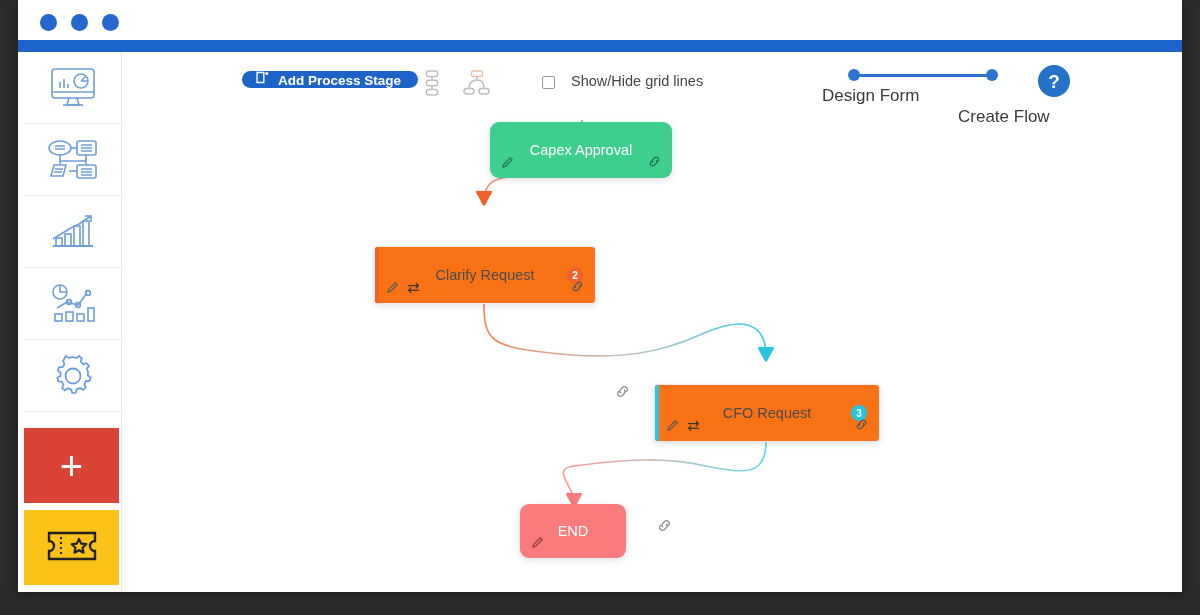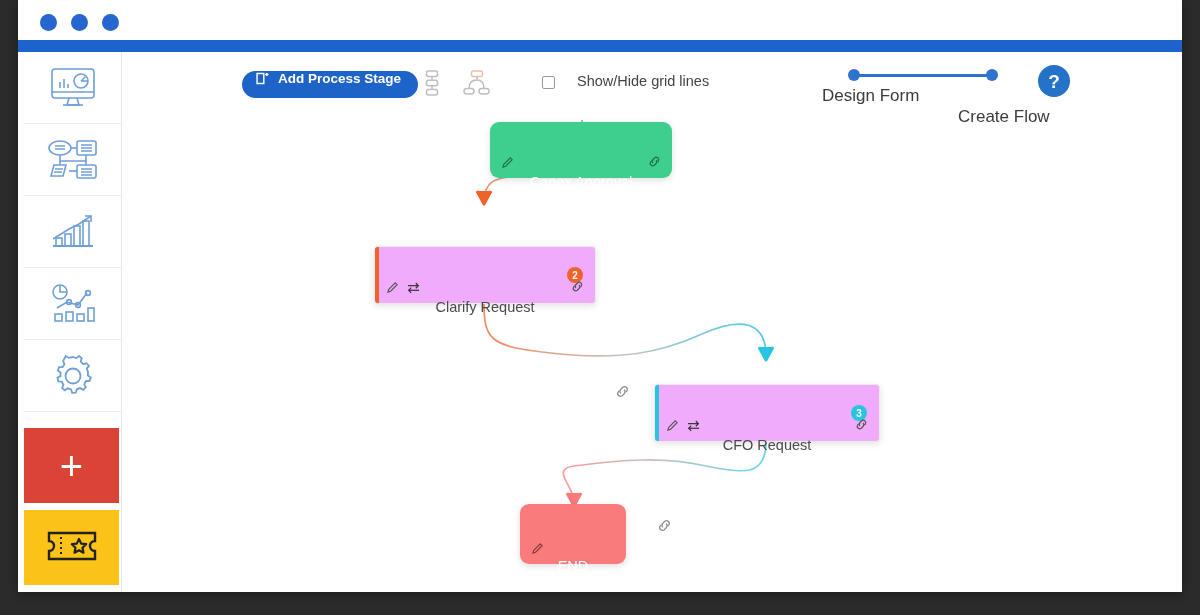--- a/index.html
+++ b/index.html
@@ -69,35 +69,35 @@
   .canvas{
     position:absolute;left:104px;top:0;right:0;height:540px;
     background:#ffffff;overflow:hidden;
   }
 
   
   .toolbar{position:absolute;left:0;top:0;width:100%;height:60px;}
 
   .btn-add{
     position:absolute;left:120px;top:19px;
-    height:27px;padding:0 17px 0 13px;
+    height:17px;padding:0 17px 0 13px;
     background:#1e63c8;color:#fff;border:none;border-radius:14px;
-    display:flex;align-items:flex-start;gap:8px;
+    display:flex;align-items:flex-end;gap:8px;
     font-size:13.5px;font-weight:bold;cursor:pointer;
     font-family:"Liberation Sans", sans-serif;
     white-space:nowrap;
   }
   .btn-add svg{flex:none;}
 
   .layout-icons{position:absolute;left:300px;top:18px;display:flex;gap:21px;}
   .layout-icon{cursor:pointer;opacity:.55;}
 
   .gridline-check{
     position:absolute;left:420px;top:21px;
-    display:flex;align-items:flex-end;gap:22px;cursor:pointer;
+    display:flex;align-items:flex-end;gap:16px;cursor:pointer;
   }
   .checkbox{
     width:13px;height:13px;border:1.5px solid #9a9a9a;border-radius:2px;
     background:#fff;box-sizing:border-box;
   }
   .gridline-label{font-size:14.5px;color:#444;}
 
   .stepper{position:absolute;left:700px;top:14px;width:190px;}
   .stepper-line{
     position:absolute;left:32px;top:8px;width:138px;height:3px;background:#2f73d0;
@@ -122,31 +122,31 @@
   }
 
   
   .flow{position:absolute;left:0;top:0;width:1096px;height:540px;}
   .edges{position:absolute;left:0;top:0;width:1096px;height:540px;pointer-events:none;}
 
   .node{position:absolute;box-sizing:border-box;}
 
   .node-title{
     position:absolute;left:0;right:0;top:50%;transform:translateY(-50%);
-    text-align:center;font-size:14.5px;margin-top:32px;
+    text-align:center;font-size:14.5px;
   }
 
   .node-pill{
     border-radius:9px;
     box-shadow:0 2px 7px rgba(0,0,0,.13);
   }
   .node-pill .node-title{color:#ffffff;font-size:14.5px;}
 
   .node-card{
-    background:#f0abfc;border:1px solid #eaeaea;border-radius:4px;
+    background:#f97316;border:1px solid #eaeaea;border-radius:4px;
     box-shadow:0 2px 7px rgba(0,0,0,.12);
   }
   .node-card .node-title{color:#4a4a4a;font-size:14.5px;}
   .accent-bar{position:absolute;left:0;top:0;bottom:0;width:4px;border-radius:3px 0 0 3px;}
 
   .badge{
     position:absolute;right:12px;top:50%;transform:translateY(-50%);
     width:16px;height:16px;border-radius:50%;
     color:#fff;font-size:10px;font-weight:bold;
     display:flex;align-items:center;justify-content:center;
@@ -439,21 +439,21 @@
               </span>
             </div>
             <span class="node-link">
               <svg width="15" height="15" viewBox="0 0 18 18" fill="none" stroke="#555" stroke-width="1.4">
                 <path d="M7.2 10.8a3 3 0 010-4.2l2.1-2.1a3 3 0 014.2 4.2l-1 1"></path>
                 <path d="M10.8 7.2a3 3 0 010 4.2l-2.1 2.1a3 3 0 01-4.2-4.2l1-1"></path>
               </svg>
             </span>
           </div>
 
-          <div class="node node-pill" style="left:398px;top:452px;width:106px;height:60px;background:#f97b7b;">
+          <div class="node node-pill" style="left:398px;top:452px;width:106px;height:54px;background:#f97b7b;">
             <div class="node-title">END</div>
             <div class="node-tools">
               <span class="tool-ic">
                 <svg width="13" height="13" viewBox="0 0 14 14" fill="none" stroke="#8a3b3b" stroke-width="1.3">
                   <path d="M2 12l1-3 7-7 2 2-7 7z"></path>
                 </svg>
               </span>
             </div>
           </div>
 

